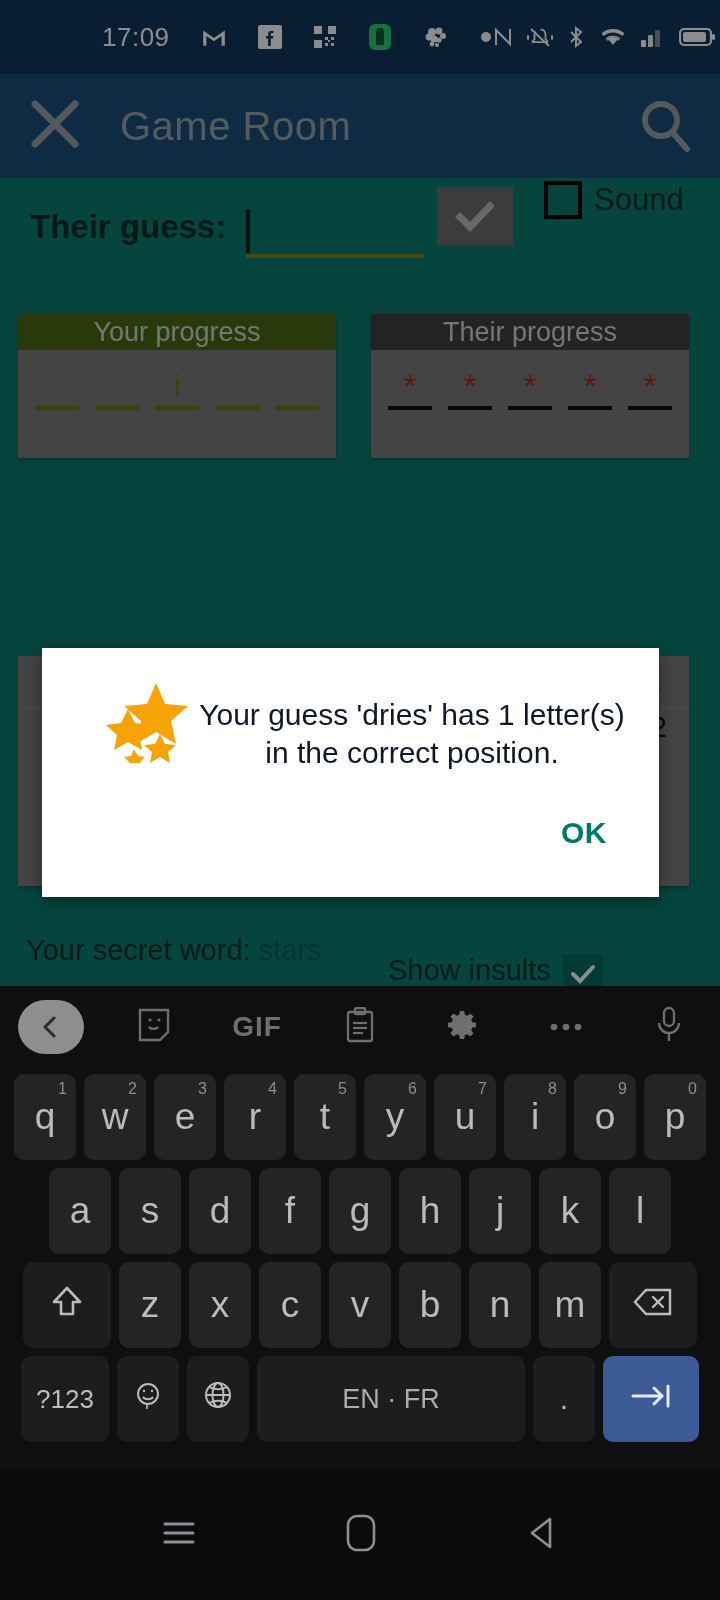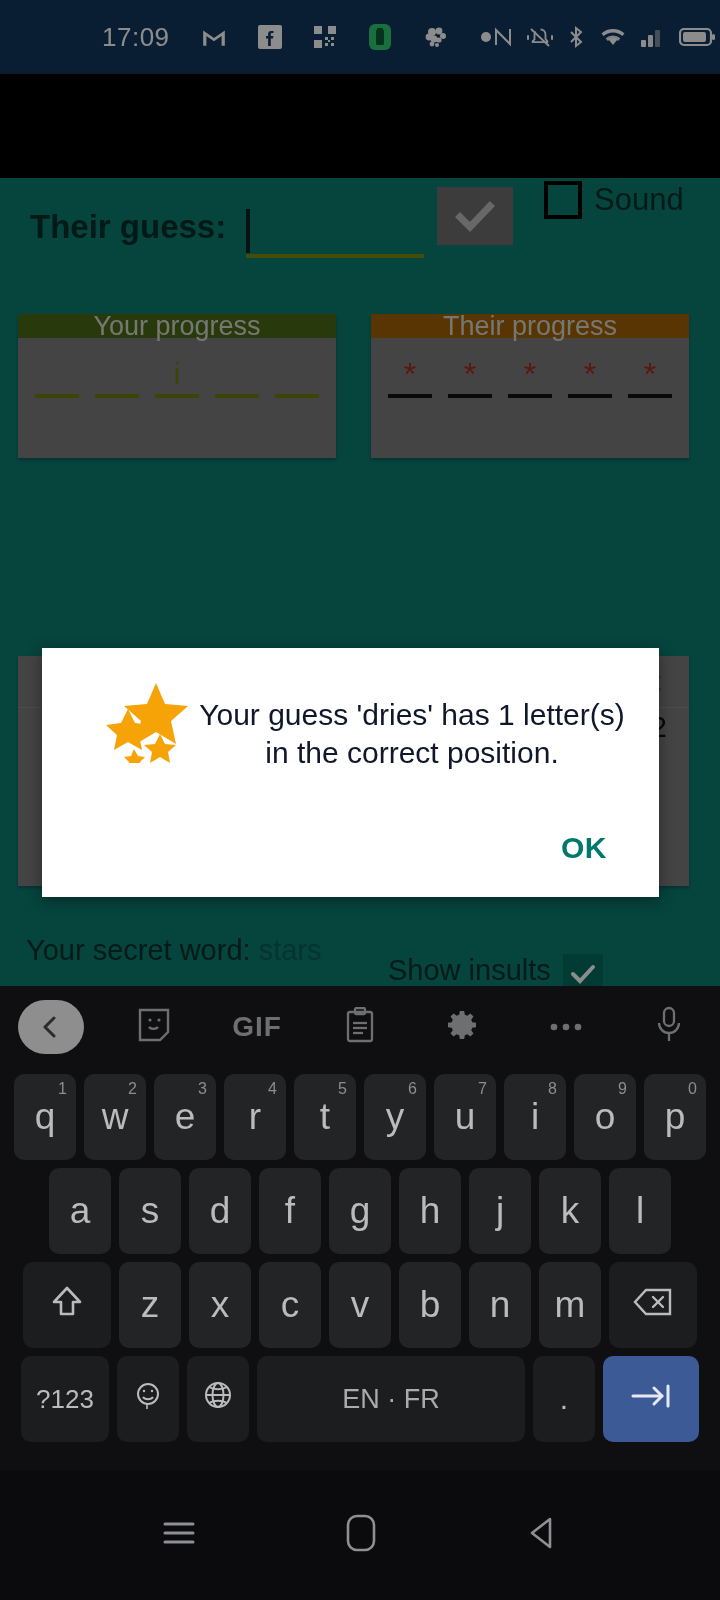--- a/index.html
+++ b/index.html
@@ -61,24 +61,24 @@
     position:absolute; left:544px; top:-5px; display:flex; align-items:center; gap:12px;justify-content:flex-end;
   }
   .soundbox{ width:38px; height:38px; border:4px solid #000; background:transparent; }
   .soundlabel{ font-size:31px; color:#07302c; }
 
   
   .pcard{ position:absolute; width:318px; height:144px; background:#7c7c7c;
           box-shadow:0 2px 3px rgba(0,0,0,.25); }
   .pcard.left{ left:18px; top:136px; }
   .pcard.right{ left:371px; top:136px; }
-  .pchead{ height:24px; display:flex; align-items:center; justify-content:center;
+  .pchead{ height:36px; display:flex; align-items:center; justify-content:center;
            font-size:27px; color:#d5d9cf; }
   .pchead.you{ background:#4a6b16; }
-  .pchead.them{ background:#a16207; }
+  .pchead.them{ background:#404040; }
   .pcbody{ position:relative; height:104px; }
   .slots{ position:absolute; left:0; right:0; top:18px; display:flex;
           justify-content:center; gap:16px; }
   .slot{ width:44px; text-align:center; }
   .slotchar{ height:36px; font-size:30px; line-height:36px; }
   .slot .bar{ height:4px; margin-top:2px; }
   .left .slotchar{ color:#6d7d0c; }
   .left .bar{ background:#6d7d0c; }
   .right .slotchar{ color:#a82b18; font-size:32px; }
   .right .bar{ background:#111; }
@@ -111,21 +111,21 @@
     position:absolute; left:42px; top:648px; width:617px; height:249px;
     background:#fff; box-shadow:0 3px 14px rgba(0,0,0,.4);
   }
   .dlg-stars{ position:absolute; left:62px; top:33px; width:92px; height:82px; }
   .dlg-msg{
     position:absolute; left:150px; top:48px; width:440px;
     font-size:30px; line-height:1.28; color:#0f172a; text-align:center;
   }
   .dlg-ok{
     position:absolute; right:52px; top:168px;
-    font-size:30px; font-weight:bold; color:#00796b; letter-spacing:.5px;margin-top:15px;
+    font-size:30px; font-weight:bold; color:#00796b; letter-spacing:.5px;
   }
 
   
   .kb{ position:absolute; left:0; top:986px; width:720px; height:484px;
        background:#0f0f11; }
   .kbtool{ height:82px; display:flex; align-items:center; }
   .kbtool .tbtn{ flex:1; display:flex; align-items:center; justify-content:center; }
   .kbtool .pill{ width:66px; height:54px; border-radius:28px; background:#8e8e8e;
                  display:flex; align-items:center; justify-content:center; }
   .kbrow{ display:flex; justify-content:center; gap:8px; margin-bottom:8px; }
@@ -237,20 +237,35 @@
       <span class="sb-ico">
         <svg width="38" height="22" viewBox="0 0 38 22">
           <rect x="1" y="3" width="31" height="16" rx="4" fill="none" stroke="#fff" stroke-width="2.2"></rect>
           <rect x="4" y="6" width="23" height="10" rx="2" fill="#fff"></rect>
           <rect x="33" y="8" width="3" height="6" rx="1.5" fill="#fff"></rect>
         </svg>
       </span>
     </div>
   </div>
 
+  <div class="appbar">
+    <div class="x">
+      <svg width="58" height="58" viewBox="0 0 58 58" stroke="#99a3aa" stroke-width="7" stroke-linecap="round">
+        <line x1="9" y1="9" x2="49" y2="49"></line>
+          <line x1="49" y1="9" x2="9" y2="49"></line>
+      </svg>
+    </div>
+    <div class="appbar-title">Game Room</div>
+    <div class="srch">
+      <svg width="62" height="62" viewBox="0 0 62 62" fill="none" stroke="#99a3aa" stroke-width="6" stroke-linecap="round">
+        <circle cx="27" cy="25" r="16"></circle>
+          <line x1="39" y1="38" x2="53" y2="54"></line>
+      </svg>
+    </div>
+  </div>
 
   <div class="body">
 
     <div class="guessrow">
       <div class="guesslabel">Their guess:</div>
       <div class="guessinput">
         <div class="caret"></div>
       </div>
       <div class="submitbtn">
         <svg width="44" height="36" viewBox="0 0 44 36" fill="none" stroke="#bdbdbd" stroke-width="7" stroke-linecap="square">

